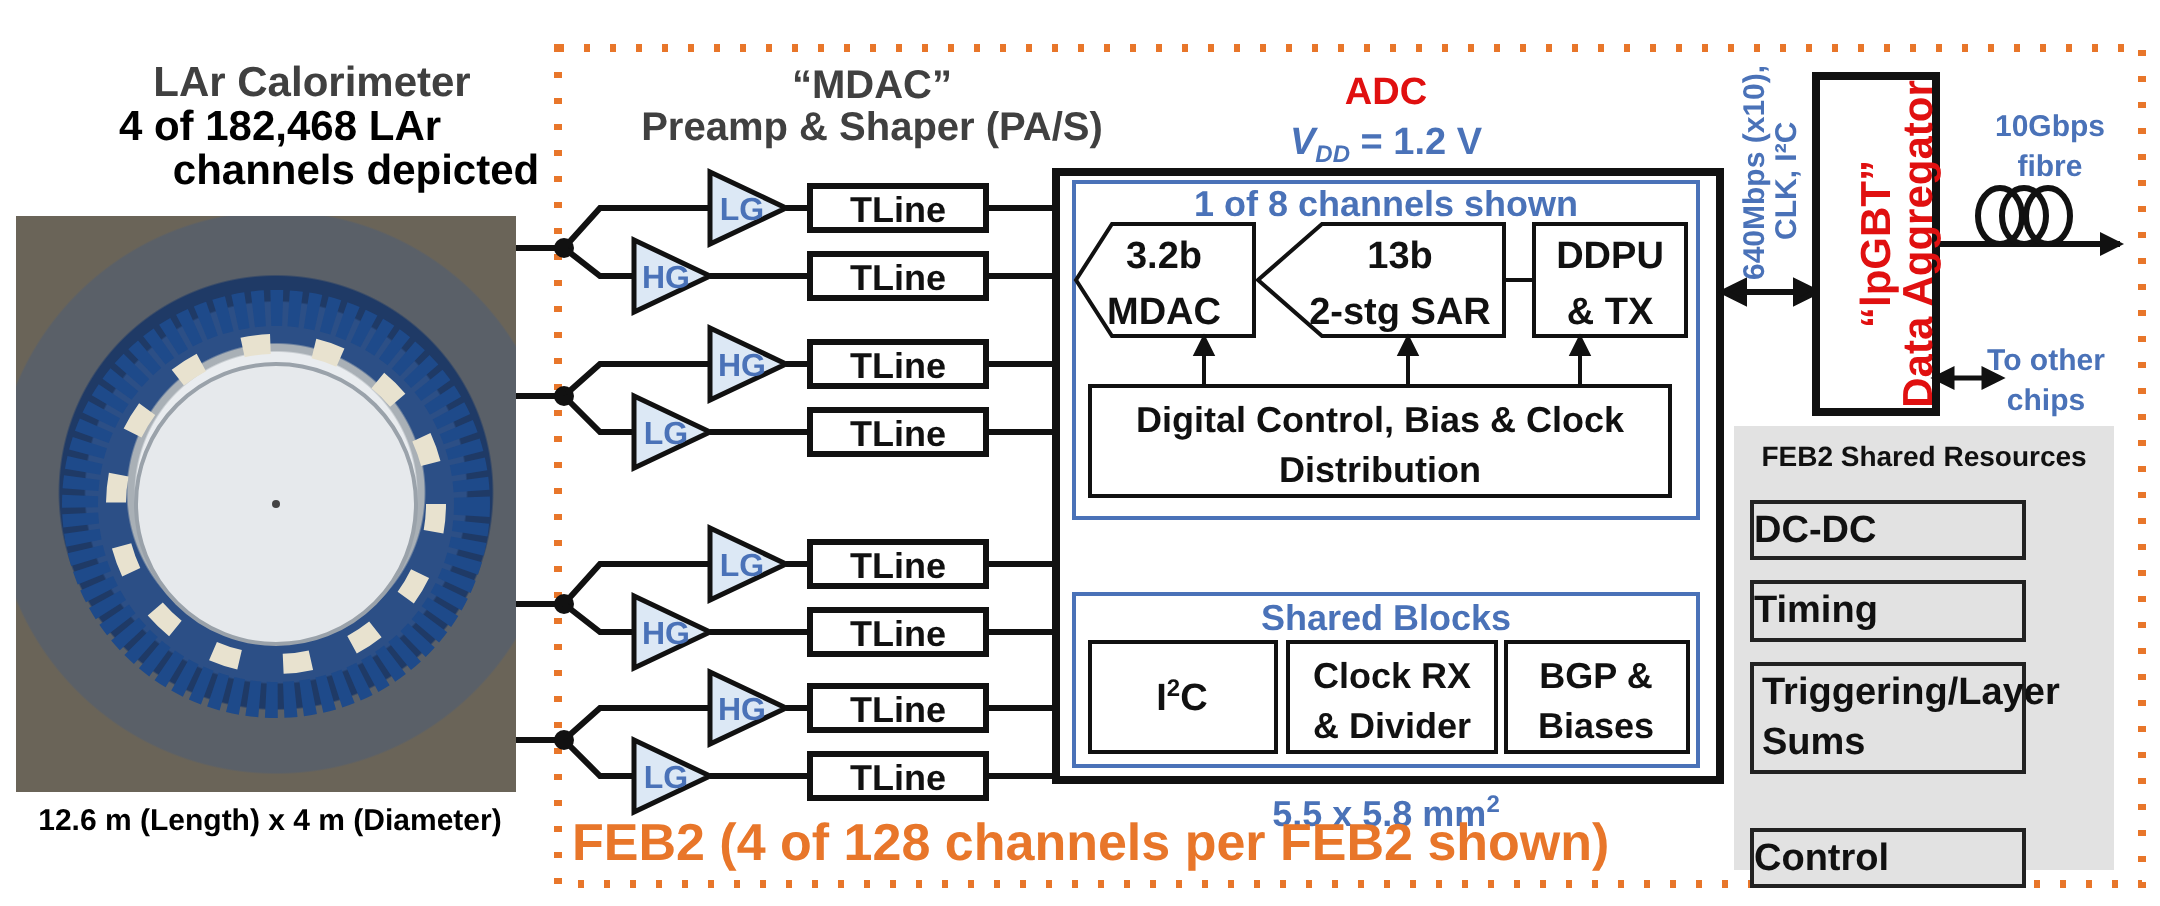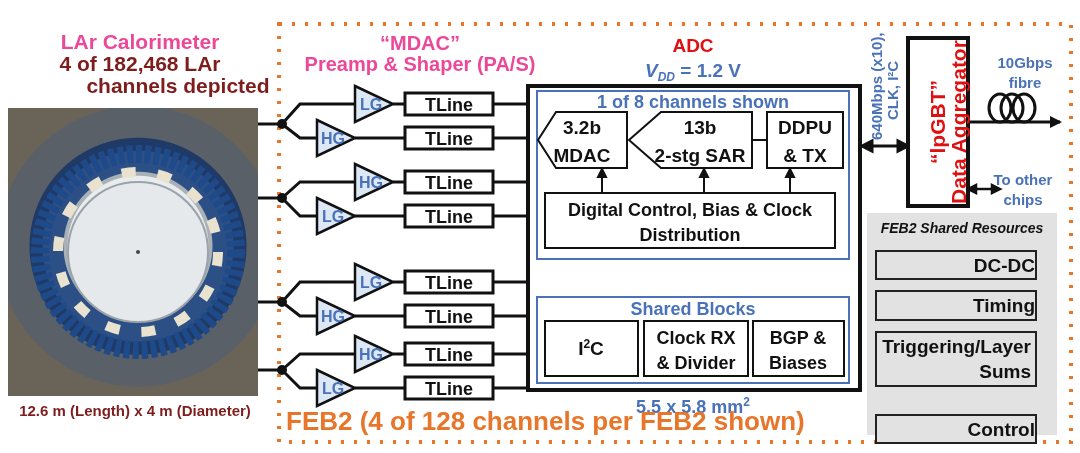--- a/index.html
+++ b/index.html
@@ -1,27 +1,27 @@
 <!DOCTYPE html>
 <html><head>
 <meta charset="utf-8">
 <style>
   html, body { margin:0; padding:0; background:#ffffff; }
   body { width:1080px; height:453px; position:relative; overflow:hidden; font-family:"Liberation Sans", "DejaVu Sans", sans-serif; }
   .abs { position:absolute; }
   .txt { font-weight:bold; text-align:center; white-space:nowrap; }
-  .red { color:#ec4899; }
-  .blue { color:#7f1d1d; }
+  .red { color:#404040;padding-left:16px; }
+  .blue { color:#000000; }
   .orange { color:#e8762a; }
-  .black { color:#111;font-style:italic; }
+  .black { color:#111; }
   svg text { font-family:"Liberation Sans", "DejaVu Sans", sans-serif; font-weight:bold; }
   .photo { position:absolute; left:8px; top:108px; width:250px; height:288px; overflow:hidden;
     background: radial-gradient(circle at 52% 48%, #e9ecef 0 70px, #a9b0b6 71px 74px, #2c4f86 75px 95px, #1f3a66 96px 108px, #5a6068 109px 140px, #6a6458 141px 200px); }
-  .res-box { position:absolute; left:875px; width:162px; background:#e2e2e2; border:2px solid #222; box-sizing:border-box;
-    font-weight:bold; font-size:19px; text-align:right; color:#111; }
+  .res-box { position:absolute; left:875px; width:138px; background:#e2e2e2; border:2px solid #222; box-sizing:border-box;
+    font-weight:bold; font-size:19px; text-align:left; color:#111; }
 </style>
 </head>
 <body>
 
 <div class="abs txt red" style="left:0;top:30px;width:280px;font-size:21px;">LAr Calorimeter</div>
 <div class="abs txt blue" style="left:0;top:52px;width:280px;font-size:21px;">4 of 182,468 LAr</div>
 <div class="abs txt blue" style="left:0;top:74px;width:280px;font-size:21px;padding-left:38px;">channels depicted</div>
 <div class="photo">
   <svg width="250" height="288">
     <g>

